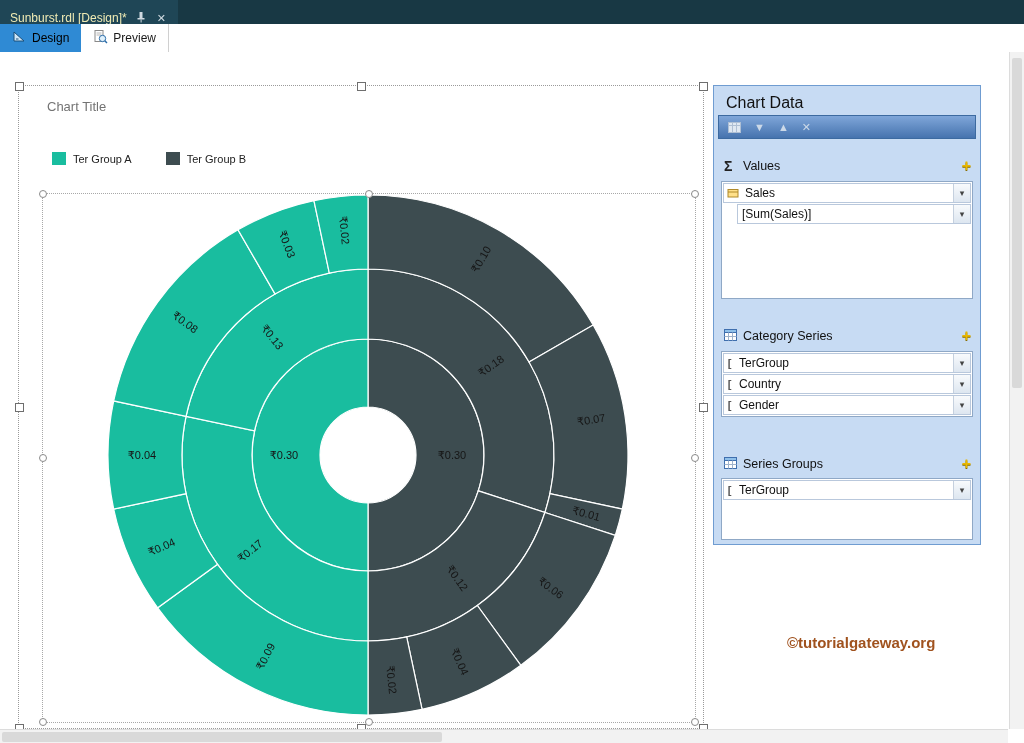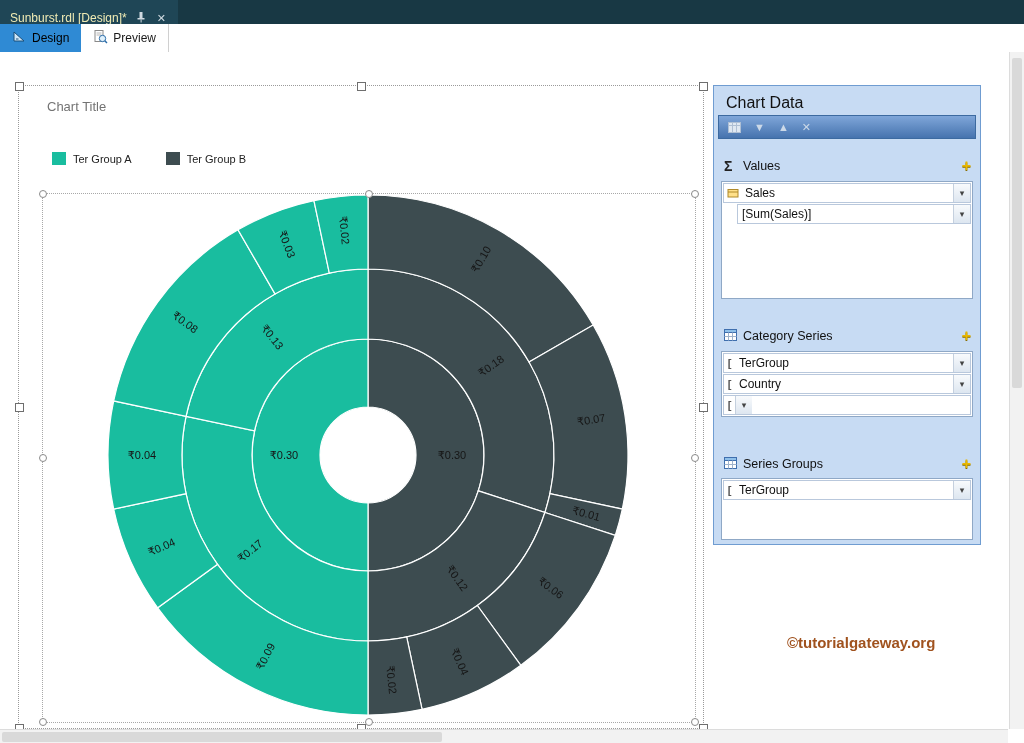--- a/index.html
+++ b/index.html
@@ -233,20 +233,21 @@
           <span class="combo-text">TerGroup</span>
           <span class="combo-arrow">▾</span>
         </div>
         <div class="combo">
           <span class="bracket-icon">[</span>
           <span class="combo-text">Country</span>
           <span class="combo-arrow">▾</span>
         </div>
         <div class="combo">
           <span class="bracket-icon">[</span>
+          <span class="combo-text">Gender</span>
           <span class="combo-arrow">▾</span>
         </div>
       </div>
 
       <div class="section-header sh-series">
         <span>
           <svg width="13" height="12">
               <rect x="0.5" y="0.5" width="12" height="11" fill="#fff" stroke="#3f6fae"></rect>
               <rect x="0.5" y="0.5" width="12" height="3" fill="#8fc0ea" stroke="#3f6fae"></rect>
               <line x1="4.5" y1="3.5" x2="4.5" y2="11.5" stroke="#9fb3cc"></line>

